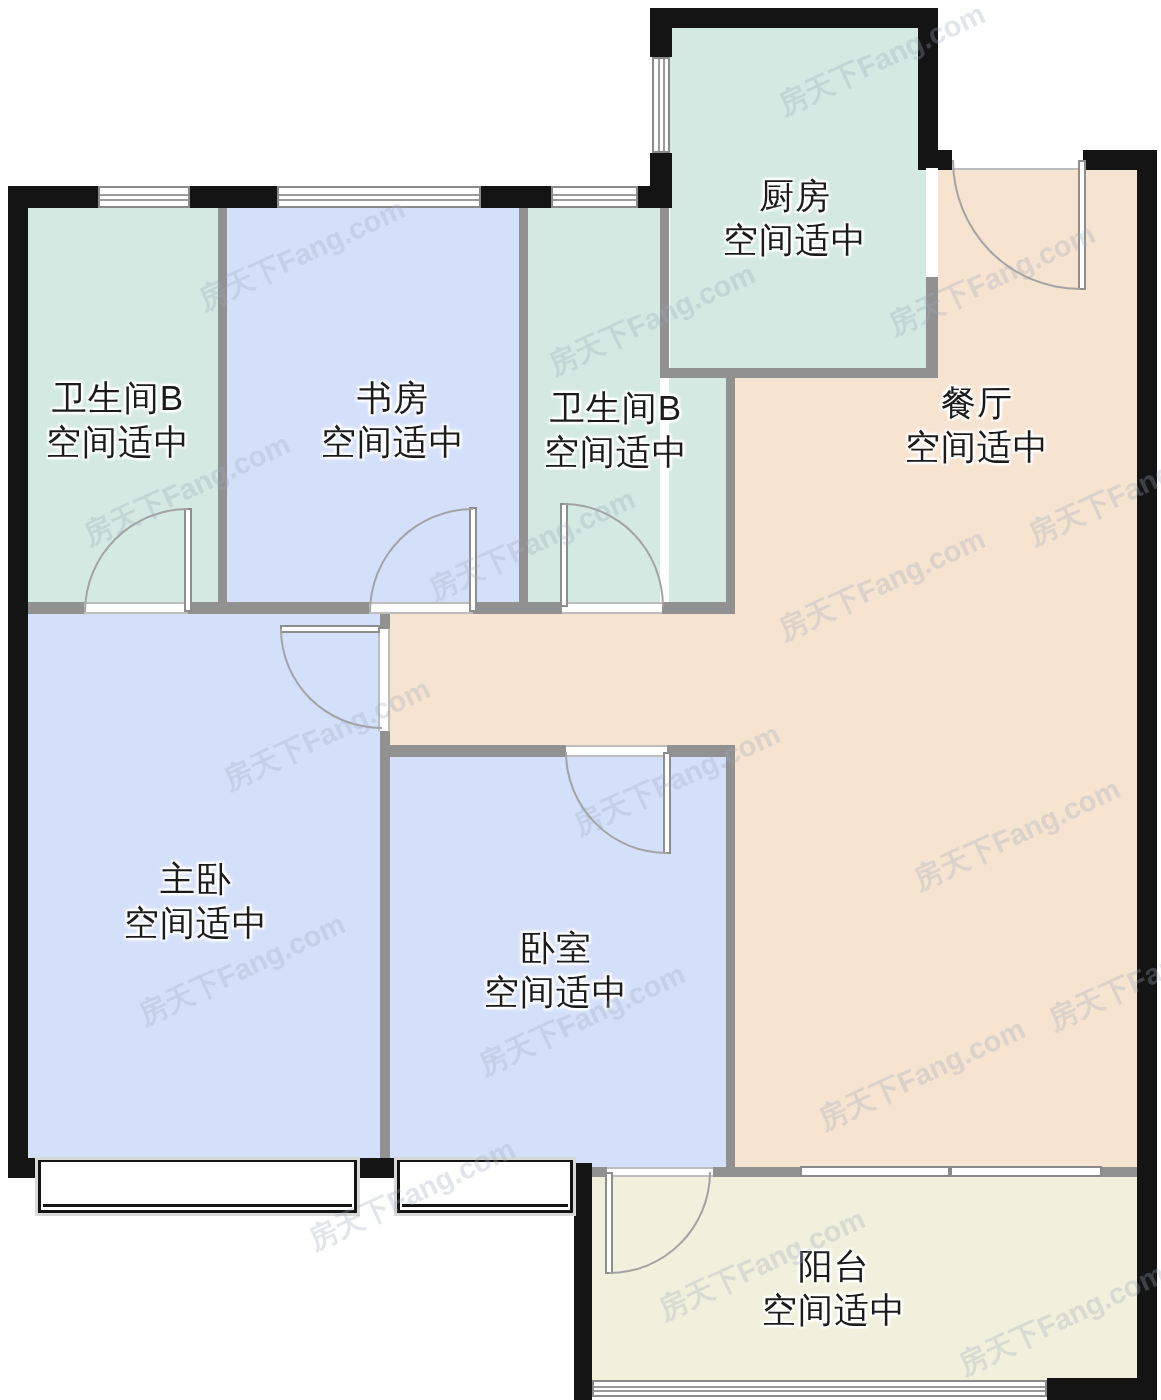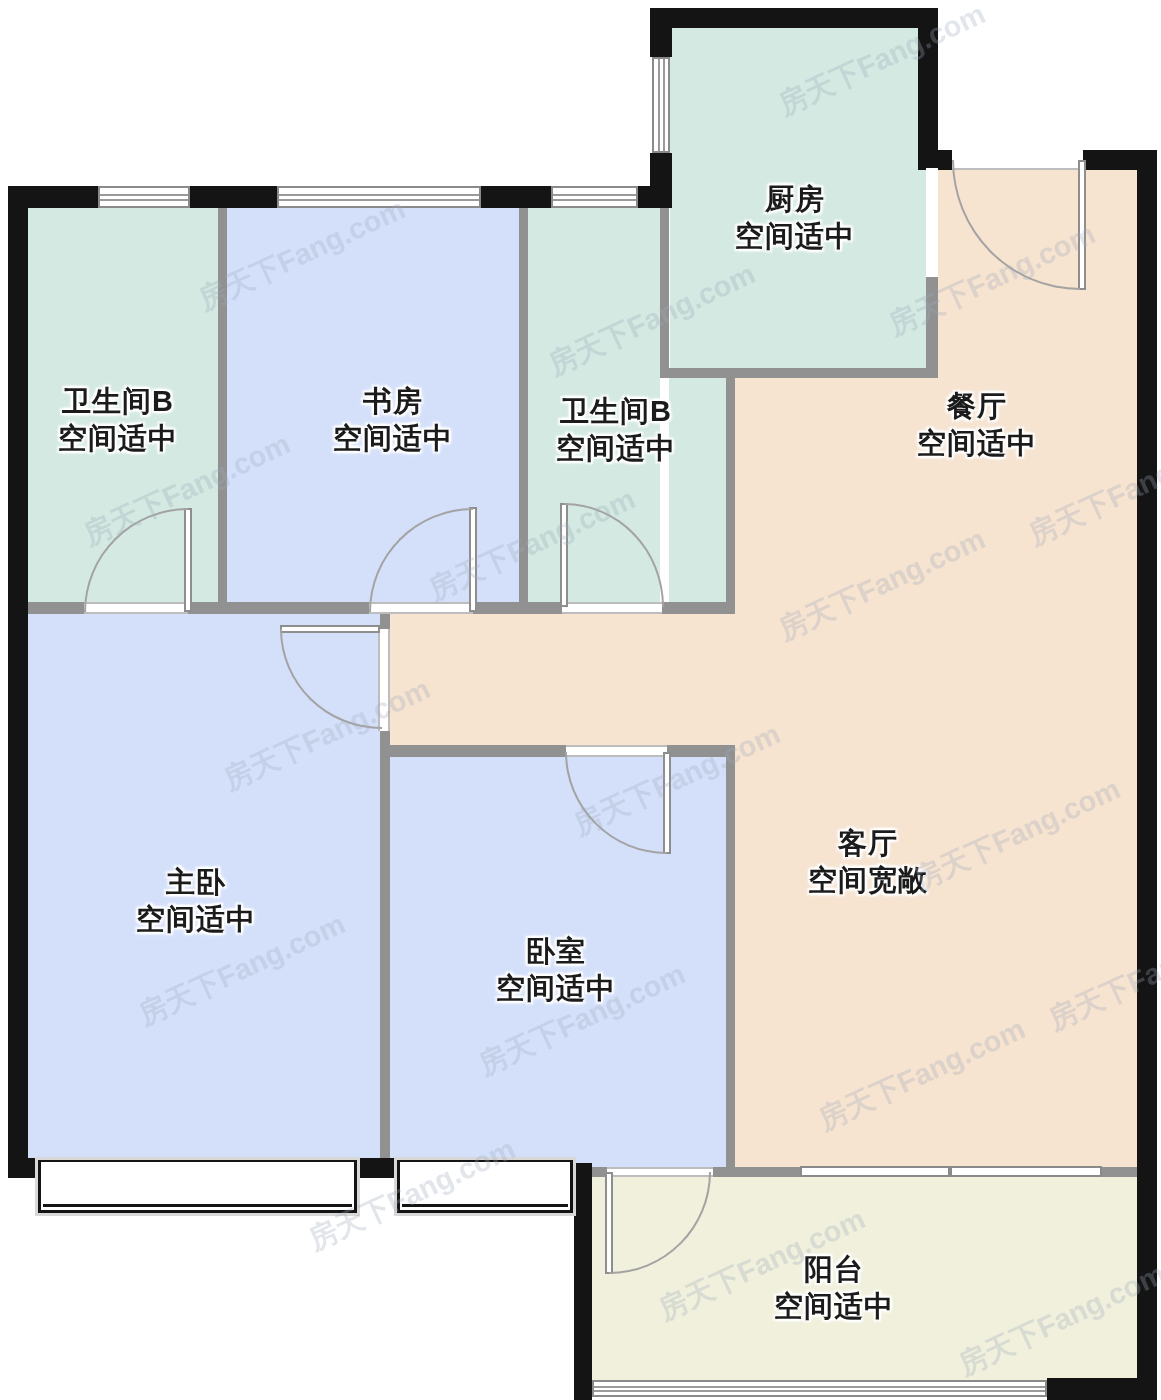--- a/index.html
+++ b/index.html
@@ -43,21 +43,21 @@
   .arc-tr { border-top-right-radius:100% 100%; border-top-width:2px; border-right-width:2px; }
   .arc-bl { border-bottom-left-radius:100% 100%; border-bottom-width:2px; border-left-width:2px; }
   .arc-br { border-bottom-right-radius:100% 100%; border-bottom-width:2px; border-right-width:2px; }
 
   
   .bay { background:#fff; border:3px solid var(--wall); border-top-width:2px; outline:3px solid #d8d8d8; z-index:6; }
   .bay::after { content:""; position:absolute; left:2px; right:2px; bottom:3px; height:3px; background:var(--wall); }
 
   
   .room-label { position:absolute; transform:translate(-50%,-50%); text-align:center; z-index:7;
-    font-weight:bold; font-size:29px; line-height:1.26; letter-spacing:1px; color:var(--labelcolor); white-space:nowrap;
+    font-weight:normal; font-size:35px; line-height:1.26; letter-spacing:1px; color:var(--labelcolor); white-space:nowrap;
     text-shadow:-2px -2px 2px #fff, 2px -2px 2px #fff, -2px 2px 2px #fff, 2px 2px 2px #fff, 0 0 6px #fff; }
 
   
   .watermark { position:absolute; z-index:8; font-size:29px; font-weight:bold; color:rgba(160,172,188,0.30);
     transform:rotate(-25deg); white-space:nowrap; pointer-events:none; }
 </style>
 </head>
 <body>
 
 <div id="floor-plan">
@@ -168,24 +168,20 @@
     <div>空间适中</div>
   </div>
   <div class="room-label" style="left:196px;top:901px;">
     <div>主卧</div>
     <div>空间适中</div>
   </div>
   <div class="room-label" style="left:556px;top:970px;">
     <div>卧室</div>
     <div>空间适中</div>
   </div>
-  <div class="room-label" style="left:868px;top:862px;">
-    <div>客厅</div>
-    <div>空间宽敞</div>
-  </div>
   <div class="room-label" style="left:834px;top:1288px;">
     <div>阳台</div>
     <div>空间适中</div>
   </div>
 
 <span class="watermark" style="left: 770px; top: 40px;">房天下Fang.com</span>
     <span class="watermark" style="left: 190px; top: 235px;">房天下Fang.com</span>
     <span class="watermark" style="left: 540px; top: 300px;">房天下Fang.com</span>
     <span class="watermark" style="left: 880px; top: 260px;">房天下Fang.com</span>
     <span class="watermark" style="left: 75px; top: 470px;">房天下Fang.com</span>

